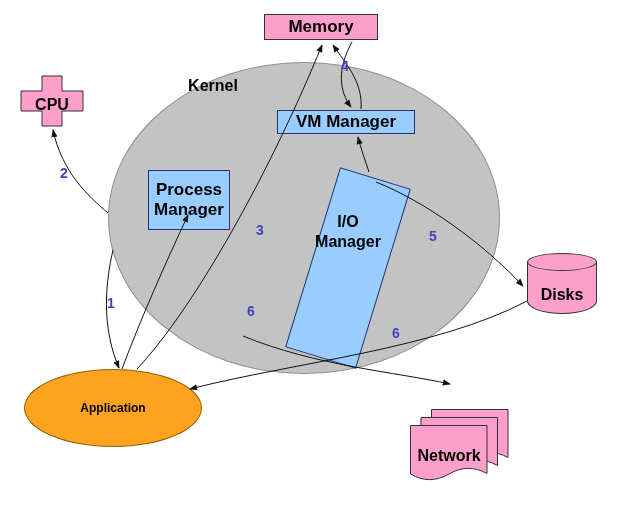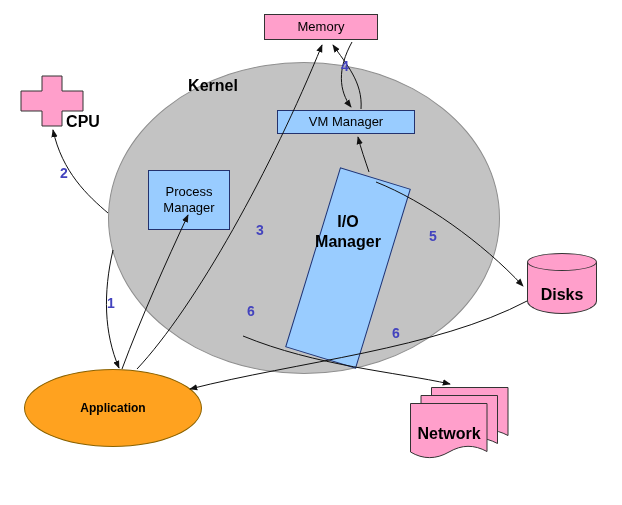--- a/index.html
+++ b/index.html
@@ -10,21 +10,21 @@
   }
   .kernel {
     position:absolute; left:108px; top:62px; width:392px; height:312px;
     background:var(--c-gray,#c3c3c3);
     border:1px solid #8f8f8f; border-radius:50%;
     box-sizing:border-box; z-index:1;
   }
   .box {
     position:absolute; box-sizing:border-box;
     display:flex; align-items:center; justify-content:center;
-    font-weight:normal; font-size:13px; color:#000; text-align:center;
+    font-weight:bold; font-size:17px; color:#000; text-align:center;
     z-index:10; line-height:1.2;
   }
   .pinkbg  { background:var(--c-pink,#ff9fcb); border:1px solid #333; }
   .bluebg  { background:var(--c-blue,#99ccff); border:1px solid #23326e; }
   .io-shape {
     position:absolute; left:311px; top:174px; width:74px; height:188px;
     box-sizing:border-box;
     background:var(--c-blue,#99ccff); border:1px solid #23326e;
     transform:rotate(17deg); z-index:10;
   }
@@ -70,21 +70,21 @@
   <div class="node-label" style="left:178px; top:76px; width:70px;">Kernel</div>
 
   <div class="box pinkbg" style="left:264px; top:14px; width:114px; height:26px;">
     <span>Memory</span>
   </div>
 
   <div class="abs" style="left:20px; top:75px; width:64px; height:52px; z-index:10;">
     <svg width="64" height="52" viewBox="0 0 64 52">
       <polygon class="cross" points="22,1 42,1 42,16 63,16 63,36 42,36 42,51 22,51 22,36 1,36 1,16 22,16"></polygon>
     </svg>
-    <div class="node-label" style="left:0; top:37px; width:64px;margin-left:31px;">CPU</div>
+    <div class="node-label" style="left:0; top:20px; width:64px;">CPU</div>
   </div>
 
   <div class="box bluebg" style="left:277px; top:110px; width:138px; height:24px;">
     <span>VM Manager</span>
   </div>
 
   <div class="box bluebg" style="left:148px; top:170px; width:82px; height:60px;">
     <span style="display:block; width:70px;">Process Manager</span>
   </div>
 
@@ -94,21 +94,21 @@
   <div class="abs" style="left:527px; top:253px; width:70px; height:70px; z-index:10;padding-left:32px;">
     <div class="cyl-body"></div>
     <div class="cyl-top"></div>
     <div class="node-label" style="left:0; top:32px; width:70px;">Disks</div>
   </div>
 
   <div class="app-ellipse">
     <span>Application</span>
   </div>
 
-  <div class="abs" style="left:410px; top:386px; width:100px; height:84px; z-index:10;">
+  <div class="abs" style="left:410px; top:408px; width:100px; height:84px; z-index:10;">
     <svg width="100" height="84" viewBox="0 0 100 84">
       <path class="doc" transform="translate(21,1)" d="M0.5,0.5 H77 V48.5 C64,41.5 52,41.5 39,49 C26,56.5 13,56.5 0.5,49 Z"></path>
       <path class="doc" transform="translate(10.5,9)" d="M0.5,0.5 H77 V48.5 C64,41.5 52,41.5 39,49 C26,56.5 13,56.5 0.5,49 Z"></path>
       <path class="doc" transform="translate(0,17)" d="M0.5,0.5 H77 V48.5 C64,41.5 52,41.5 39,49 C26,56.5 13,56.5 0.5,49 Z"></path>
     </svg>
     <div class="node-label" style="left:0; top:38px; width:78px;">Network</div>
   </div>
 
   <span class="step" style="left:107px; top:295px;">1</span>
   <span class="step" style="left:60px;  top:165px;">2</span>

